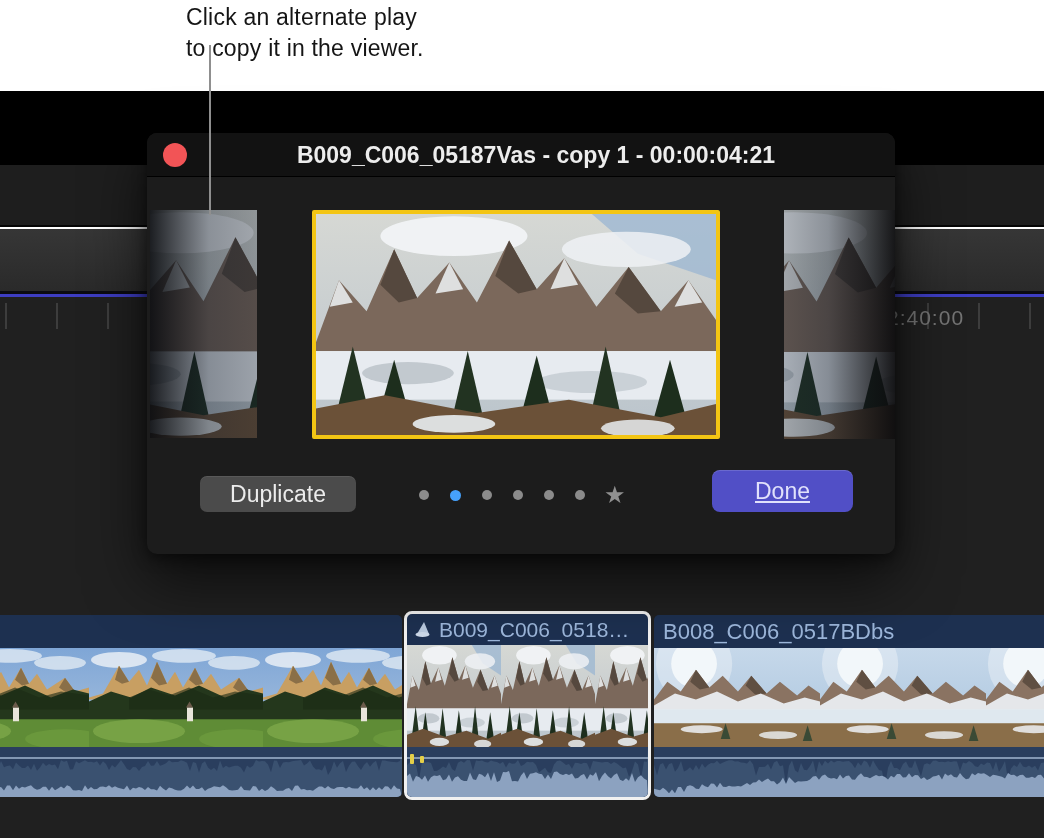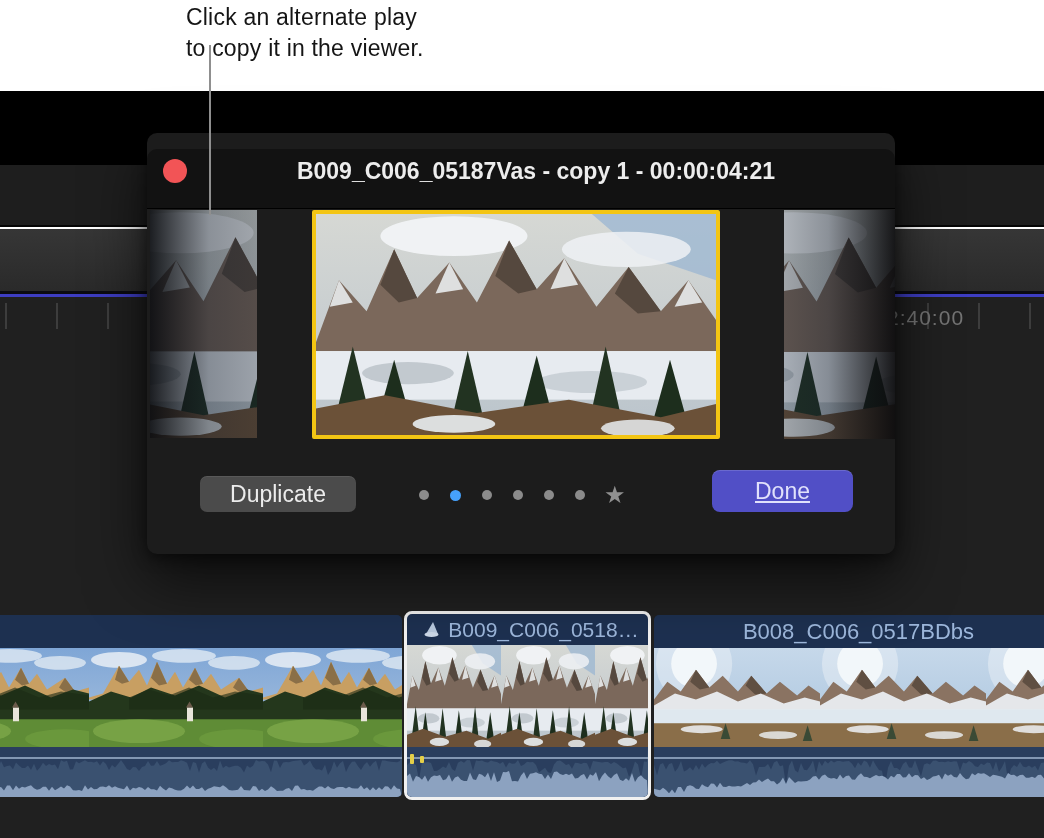--- a/index.html
+++ b/index.html
@@ -35,21 +35,21 @@
     font-size:21px; color:#747474; letter-spacing:1px;
   }
 
   
   .audition {
     position:absolute; left:147px; top:133px; width:748px; height:421px;
     background:#1c1c1c; border-radius:10px; z-index:40;
     box-shadow:0 24px 60px rgba(0,0,0,.65), 0 4px 14px rgba(0,0,0,.5);
   }
   .audition-titlebar {
-    position:absolute; left:0; top:16px; width:100%; height:60px;
+    position:absolute; left:0; top:0; width:100%; height:44px;
     background:#121212; border-radius:10px 10px 0 0; border-bottom:1px solid #000;
   }
   .record-badge {
     position:absolute; left:16px; top:10px; width:24px; height:24px;
     border-radius:50%; background:#f25456;
   }
   .audition-title {
     position:absolute; left:50px; right:20px; top:0; height:44px;
     display:flex; align-items:center; justify-content:center;
     font-size:23px; font-weight:600; color:#ededed; white-space:nowrap;
@@ -96,21 +96,21 @@
   .clip-1 { left:-8px;  top:615px; width:410px; height:182px; border-radius:0 5px 5px 0; }
   .clip-3 { left:654px; top:615px; width:400px; height:182px; border-radius:5px 0 0 5px; }
   .clip-2-frame {
     position:absolute; left:404px; top:611px; width:247px; height:189px;
     border:3px solid #f1f1f1; border-radius:8px; background:#1d3050;
     overflow:hidden; z-index:12;
   }
   .clip-header {
     position:relative; height:33px; display:flex; align-items:center;
     padding-left:9px; gap:7px;
-    color:#9cb6da; font-size:22px; white-space:nowrap; overflow:hidden;justify-content:center;
+    color:#9cb6da; font-size:22px; white-space:nowrap; overflow:hidden;
   }
   .clip-2-frame .clip-header { height:31px; font-size:21px; padding-left:6px; }
   .thumbs { position:relative; display:flex; overflow:hidden; }
   .clip-1 .thumbs, .clip-3 .thumbs { height:99px; }
   .clip-2-frame .thumbs { height:102px; }
   .clip-1 .thumbs { margin-left:-77px; }
   .frame { flex:none; height:100%; }
   .frame svg { display:block; width:100%; height:100%; }
   .f174 { width:174px; } .f94 { width:94px; } .f166 { width:166px; }
   .wave { position:relative; width:100%; }

